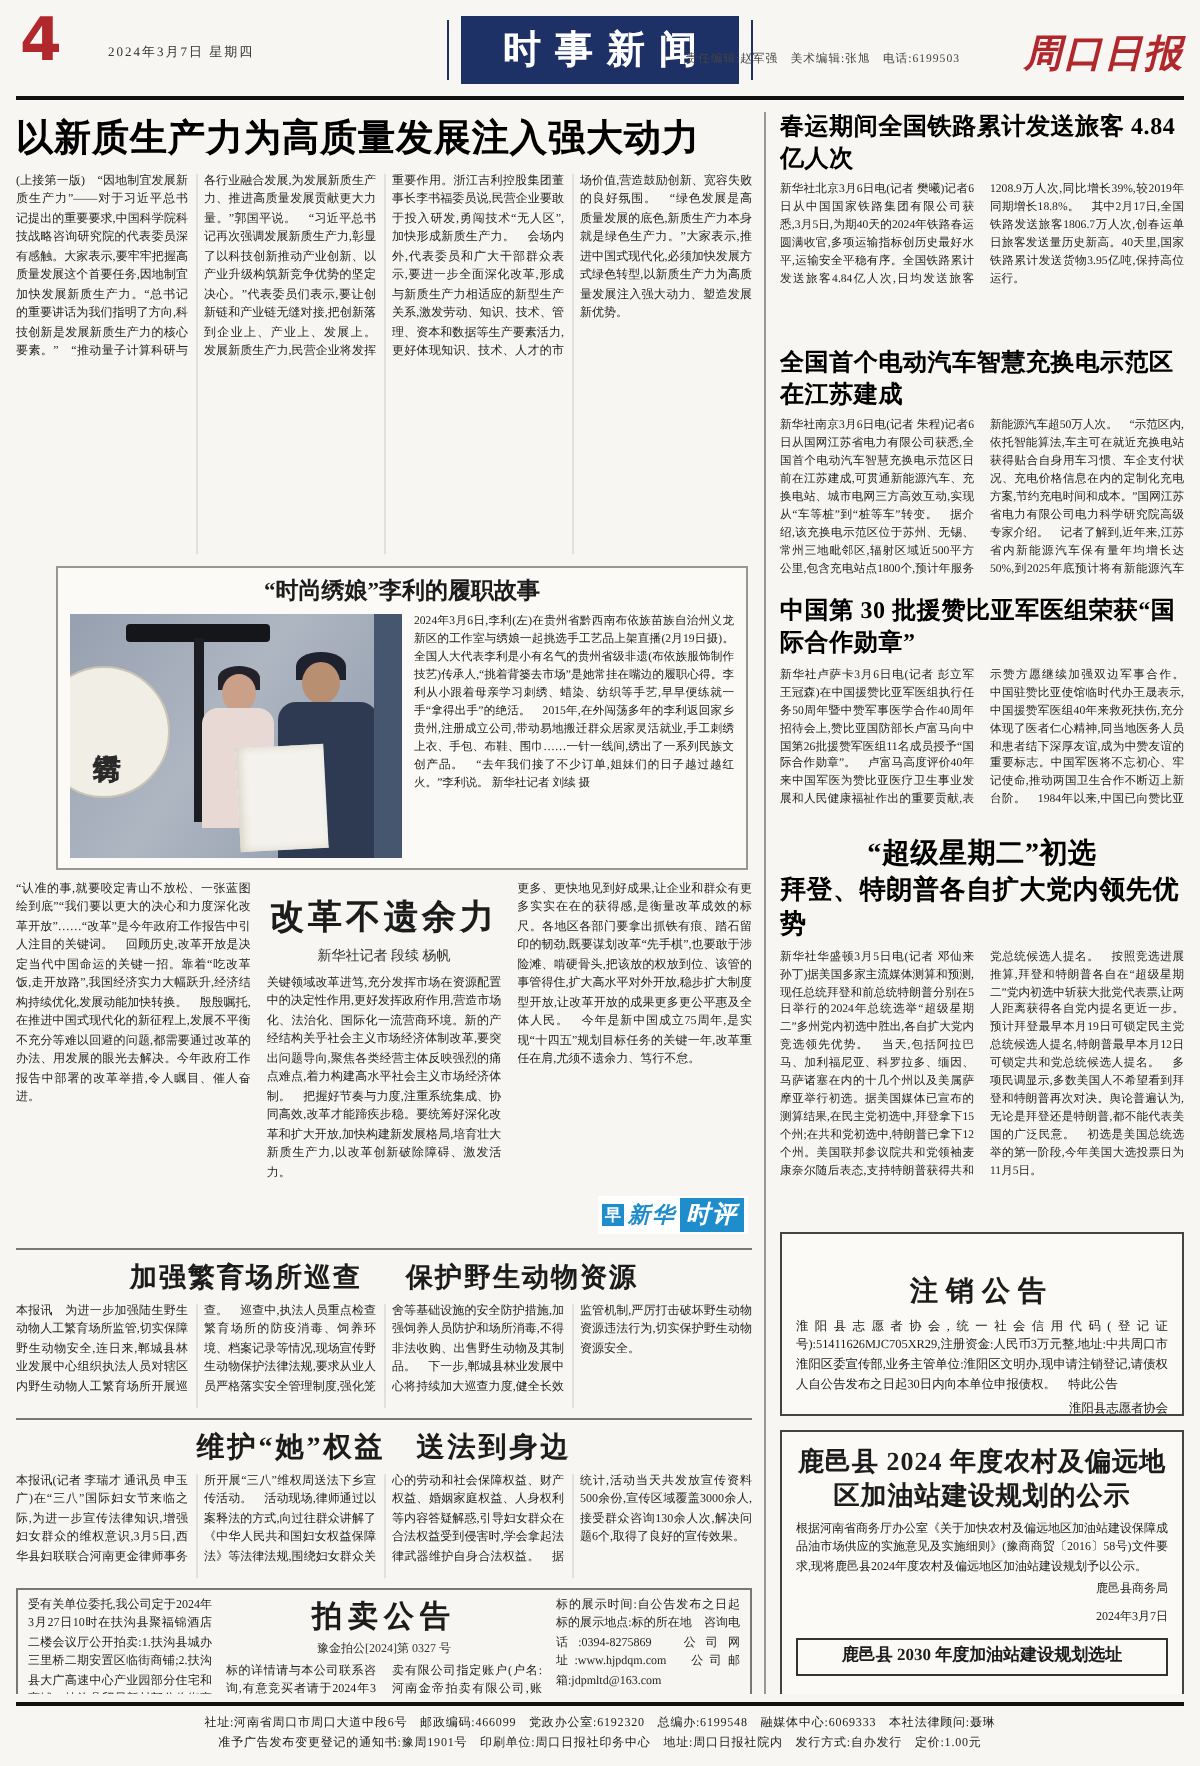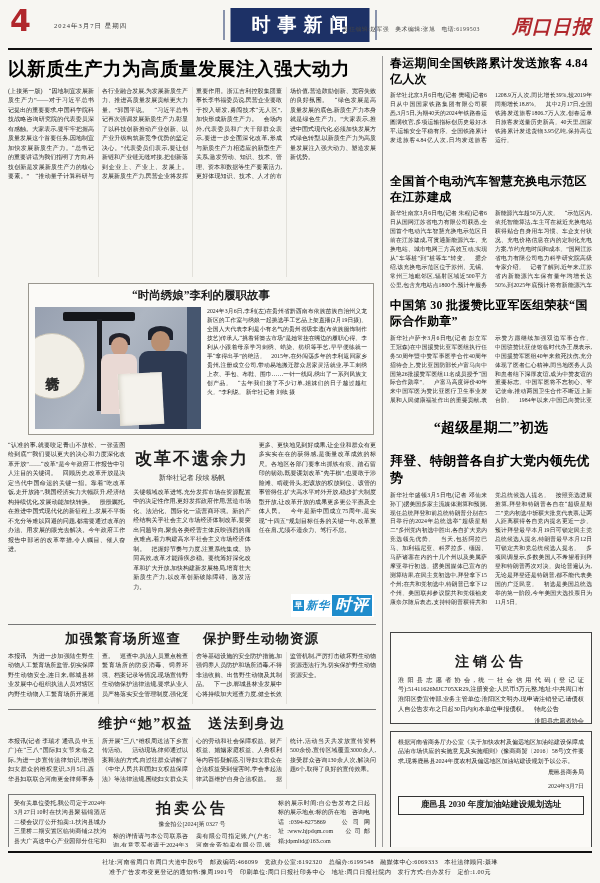--- a/index.html
+++ b/index.html
@@ -54,21 +54,21 @@
   .photo-text { font-size:5.8px; line-height:1.55; text-align:justify; color:#222; overflow:hidden; }
 
   
   .reform { position:relative; display:flex; gap:8px; margin-top:6px; height:178px; overflow:hidden;justify-content:space-between; }
   .reform .c { flex:1; overflow:hidden; }
   .reform-mid-title { text-align:center; font-size:17px; font-weight:900; letter-spacing:2px; margin:6px 0 3px 0; }
   .reform-byline { text-align:center; font-size:7px; color:#333; margin-bottom:5px; }
   .badge { position:absolute; right:2px; bottom:2px; display:flex; align-items:center; gap:2px; background:#fff; padding:1px 2px; }
   .badge-ico { width:11px; height:11px; background:#1f8ccc; color:#fff; font-size:8px; line-height:11px; text-align:center; font-weight:bold; font-family:"DejaVu Sans",sans-serif; }
   .badge-t1 { color:#1f8ccc; font-weight:bold; font-size:11px; font-style:italic; letter-spacing:1px; }
-  .badge-t2 { color:#fff; background:#1f8ccc; font-weight:bold; font-size:16px; font-style:italic; padding:0 3px; letter-spacing:1px; }
+  .badge-t2 { color:#fff; background:#1f8ccc; font-weight:bold; font-size:12px; font-style:italic; padding:0 3px; letter-spacing:1px; }
 
   .hrule { border-top:1px solid #777; margin:5px 0; }
 
   .dual-heads { display:flex; justify-content:center; gap:22px; margin:2px 0 4px 0; }
   .dual-heads .h { font-size:13.5px; font-weight:700; letter-spacing:1px; }
   .wild-body { height:52px; overflow:hidden; }
 
   .rights-head { text-align:center; font-size:14px; font-weight:900; letter-spacing:1.5px; margin:3px 0 4px 0; }
   .rights-body { height:52px; overflow:hidden; }
 
@@ -211,32 +211,33 @@
         <div class="r-body cols2 rb2">新华社南京3月6日电(记者 朱程)记者6日从国网江苏省电力有限公司获悉,全国首个电动汽车智慧充换电示范区日前在江苏建成,可贯通新能源汽车、充换电站、城市电网三方高效互动,实现从“车等桩”到“桩等车”转变。　据介绍,该充换电示范区位于苏州、无锡、常州三地毗邻区,辐射区域近500平方公里,包含充电站点1800个,预计年服务新能源汽车超50万人次。　“示范区内,依托智能算法,车主可在就近充换电站获得贴合自身用车习惯、车企支付状况、充电价格信息在内的定制化充电方案,节约充电时间和成本。”国网江苏省电力有限公司电力科学研究院高级专家介绍。　记者了解到,近年来,江苏省内新能源汽车保有量年均增长达50%,到2025年底预计将有新能源汽车近500万辆,公共充电桩约30万个。　下一步,该示范区建成模式有望推广至上海、安徽等地区,助力长三角地区新能源汽车产业转型升级。</div>
       </div>
 
       <div class="r-art">
         <div class="r-head">中国第 30 批援赞比亚军医组荣获“国际合作勋章”</div>
         <div class="r-body cols2 rb3">新华社卢萨卡3月6日电(记者 彭立军 王冠森)在中国援赞比亚军医组执行任务50周年暨中赞军事医学合作40周年招待会上,赞比亚国防部长卢富马向中国第26批援赞军医组11名成员授予“国际合作勋章”。　卢富马高度评价40年来中国军医为赞比亚医疗卫生事业发展和人民健康福祉作出的重要贡献,表示赞方愿继续加强双边军事合作。　中国驻赞比亚使馆临时代办王晟表示,中国援赞军医组40年来救死扶伤,充分体现了医者仁心精神,同当地医务人员和患者结下深厚友谊,成为中赞友谊的重要标志。中国军医将不忘初心、牢记使命,推动两国卫生合作不断迈上新台阶。　1984年以来,中国已向赞比亚派出27批军医组,共计363人。第27批军医组已于3月2日抵达卢萨卡。</div>
       </div>
 
       <div class="r-art">
         <div class="r-head r-head-c" style="font-size:14px;margin-bottom:0;">“超级星期二”初选</div>
-        <div class="r-head" style="font-size:13px;margin-top:16px;">拜登、特朗普各自扩大党内领先优势</div>
+        <div class="r-head" style="font-size:13px;margin-top:0;">拜登、特朗普各自扩大党内领先优势</div>
         <div class="r-body cols2 rb4">新华社华盛顿3月5日电(记者 邓仙来 孙丁)据美国多家主流媒体测算和预测,现任总统拜登和前总统特朗普分别在5日举行的2024年总统选举“超级星期二”多州党内初选中胜出,各自扩大党内竞选领先优势。　当天,包括阿拉巴马、加利福尼亚、科罗拉多、缅因、马萨诸塞在内的十几个州以及美属萨摩亚举行初选。据美国媒体已宣布的测算结果,在民主党初选中,拜登拿下15个州;在共和党初选中,特朗普已拿下12个州。美国联邦参议院共和党领袖麦康奈尔随后表态,支持特朗普获得共和党总统候选人提名。　按照竞选进展推算,拜登和特朗普各自在“超级星期二”党内初选中斩获大批党代表票,让两人距离获得各自党内提名更近一步。预计拜登最早本月19日可锁定民主党总统候选人提名,特朗普最早本月12日可锁定共和党总统候选人提名。　多项民调显示,多数美国人不希望看到拜登和特朗普再次对决。舆论普遍认为,无论是拜登还是特朗普,都不能代表美国的广泛民意。　初选是美国总统选举的第一阶段,今年美国大选投票日为11月5日。</div>
       </div>
 
       <div class="notice-box">
         <div class="notice-title">注销公告</div>
         <div class="notice-body">淮阳县志愿者协会,统一社会信用代码(登记证号):51411626MJC705XR29,注册资金:人民币3万元整,地址:中共周口市淮阳区委宣传部,业务主管单位:淮阳区文明办,现申请注销登记,请债权人自公告发布之日起30日内向本单位申报债权。　特此公告</div>
         <div class="notice-sign">淮阳县志愿者协会</div>
         <div class="notice-sign">2024年3月7日</div>
       </div>
 
       <div class="gas-box">
+        <div class="gas-title">鹿邑县 2024 年度农村及偏远地区加油站建设规划的公示</div>
         <div class="gas-body">根据河南省商务厅办公室《关于加快农村及偏远地区加油站建设保障成品油市场供应的实施意见及实施细则》(豫商商贸〔2016〕58号)文件要求,现将鹿邑县2024年度农村及偏远地区加油站建设规划予以公示。</div>
         <div class="gas-sign">鹿邑县商务局</div>
         <div class="gas-sign">2024年3月7日</div>
         <table class="gas-table">
           <tbody>
               <tr>
                 <td class="gt-title">鹿邑县 2030 年度加油站建设规划选址</td>
               </tr>
 
         </tbody>

